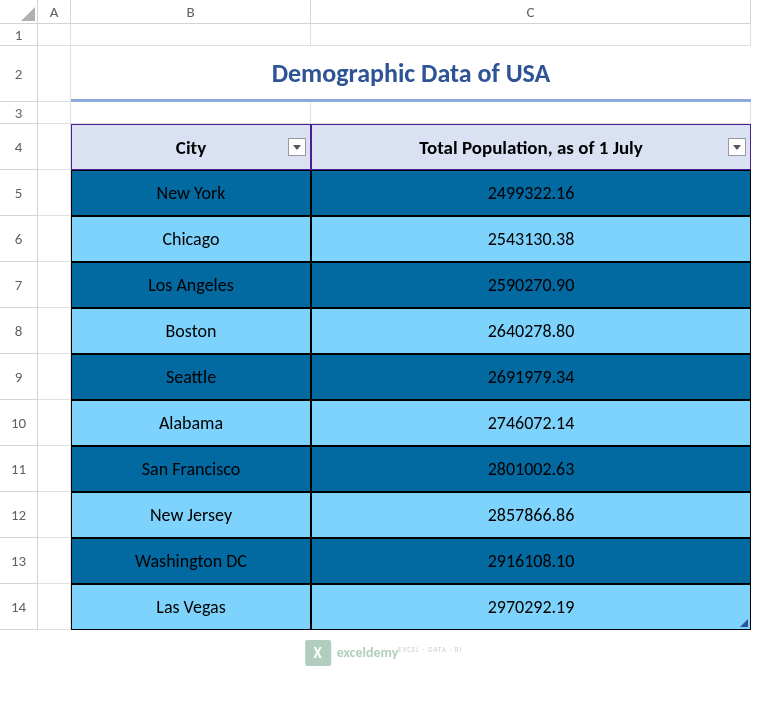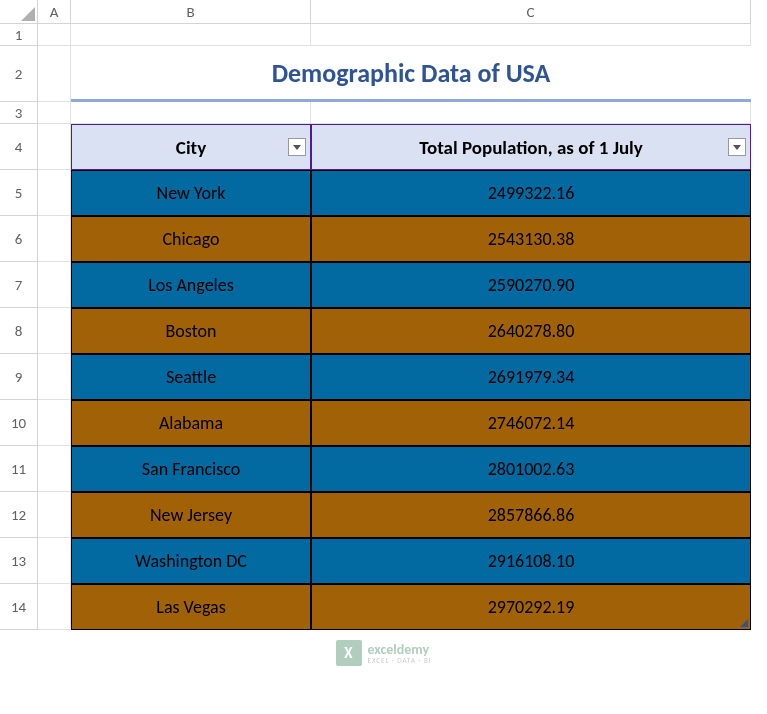--- a/index.html
+++ b/index.html
@@ -79,21 +79,21 @@
       display: flex;
       align-items: center;
       justify-content: center;
       font-size: 18px;
       color: #000000;
     }
     .data-cell.even {
       background: #0369a1;
     }
     .data-cell.odd {
-      background: #a16207;
+      background: #7dd3fc;
     }
     .filter-btn {
       position: absolute;
       right: 4px;
       top: 50%;
       transform: translateY(-50%);
       width: 18px;
       height: 18px;
       background: #ffffff;
       border: 1px solid #999999;
@@ -137,21 +137,21 @@
       display: flex;
       align-items: center;
       justify-content: center;
       color: #ffffff;
       font-weight: bold;
       font-size: 15px;
       border-radius: 2px;
     }
     .watermark-text {
       display: flex;
-      flex-direction: column;
+      flex-direction: row;
       line-height: 1;
     }
     .watermark-title {
       font-size: 14px;
       font-weight: bold;
       color: #217346;
     }
     .watermark-sub {
       font-size: 7px;
       color: #666666;

